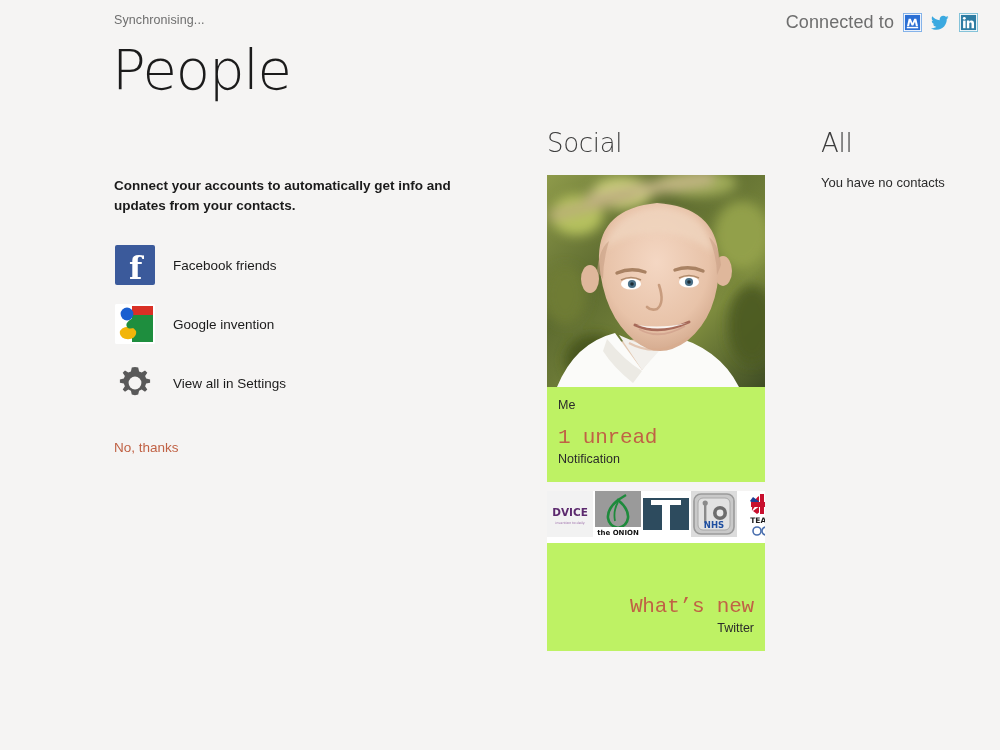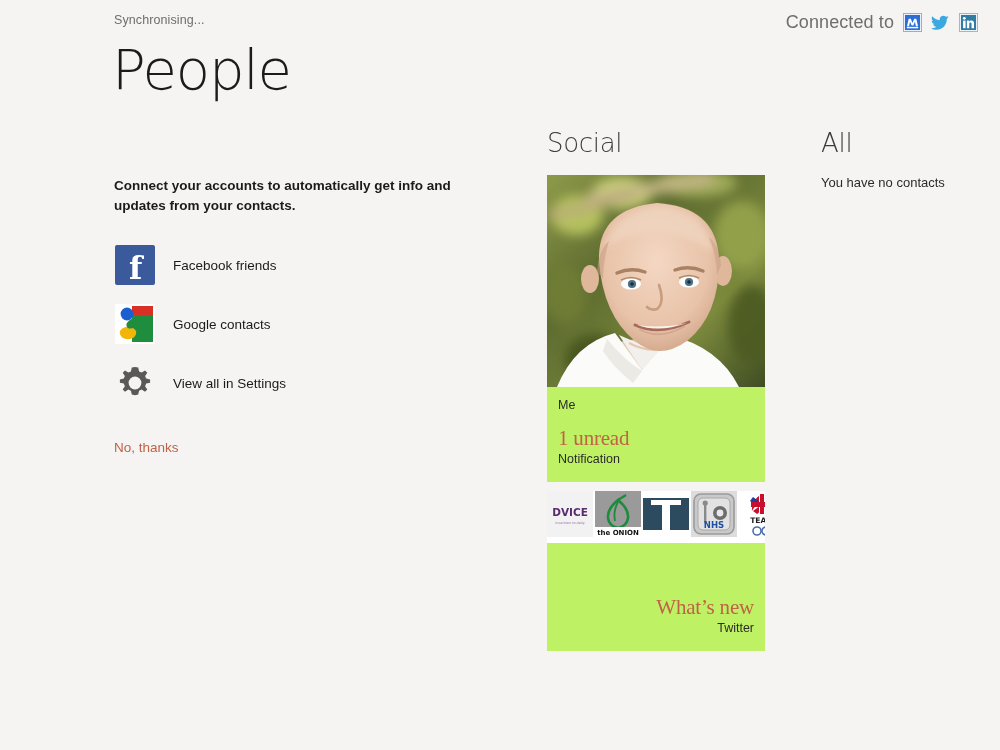--- a/index.html
+++ b/index.html
@@ -177,21 +177,21 @@
     color: #2b2b2b;
     margin-bottom: 14px;
   }
   .tile-headline {
     font-size: 21px;
     font-weight: 300;
     color: #c06245;
     line-height: 24px;
     letter-spacing: -0.2px;
     margin-bottom: 2px;
-    font-family: Liberation Serif, serif;
+    font-family: Liberation Mono, monospace;
   }
   .tile-sub {
     font-size: 12.5px;
     color: #2b2b2b;
   }
 
   .avatar-strip {
     width: 218px;
     height: 52px;
     display: flex;
@@ -285,21 +285,21 @@
         <svg width="40" height="40" viewBox="0 0 40 40">
           <rect width="40" height="40" fill="#ffffff"></rect>
           <rect x="17" y="2" width="21" height="11" fill="#d93025"></rect>
           <rect x="17" y="11" width="21" height="27" fill="#1e8e3e"></rect>
           <path d="M17 11 L17 38 L5 38 L5 11 Z" fill="#ffffff"></path>
           <circle cx="12" cy="10" r="6.4" fill="#1a5fd0"></circle>
           <ellipse cx="13" cy="29" rx="8.2" ry="6.2" fill="#f2b50a"></ellipse>
           <path d="M19 14 C13 16, 10 20, 12 23 C14 26, 20 24, 22 22 L22 14 Z" fill="#1e8e3e"></path>
         </svg>
       </span>
-      <span class="account-label">Google contacts</span>
+      <span class="account-label">Google invention</span>
     </div>
 
     
     <div class="account-row">
       <span class="account-icon gear-icon">
         <svg width="40" height="40" viewBox="0 0 40 40">
           <g fill="#595959">
             <path d="M20 4 l3.2 0.6 0.9 3.9 2.6 1.1 3.3-2.2 2.3 2.3 -2.2 3.3 1.1 2.6 3.9 0.9 0 3.2 -3.9 0.9 -1.1 2.6 2.2 3.3 -2.3 2.3 -3.3-2.2 -2.6 1.1 -0.9 3.9 -3.2 0.6 -3.2-0.6 -0.9-3.9 -2.6-1.1 -3.3 2.2 -2.3-2.3 2.2-3.3 -1.1-2.6 -3.9-0.9 0-3.2 3.9-0.9 1.1-2.6 -2.2-3.3 2.3-2.3 3.3 2.2 2.6-1.1 0.9-3.9 Z"></path>
           </g>
           <circle cx="20" cy="20" r="6.4" fill="#f5f4f3"></circle>

